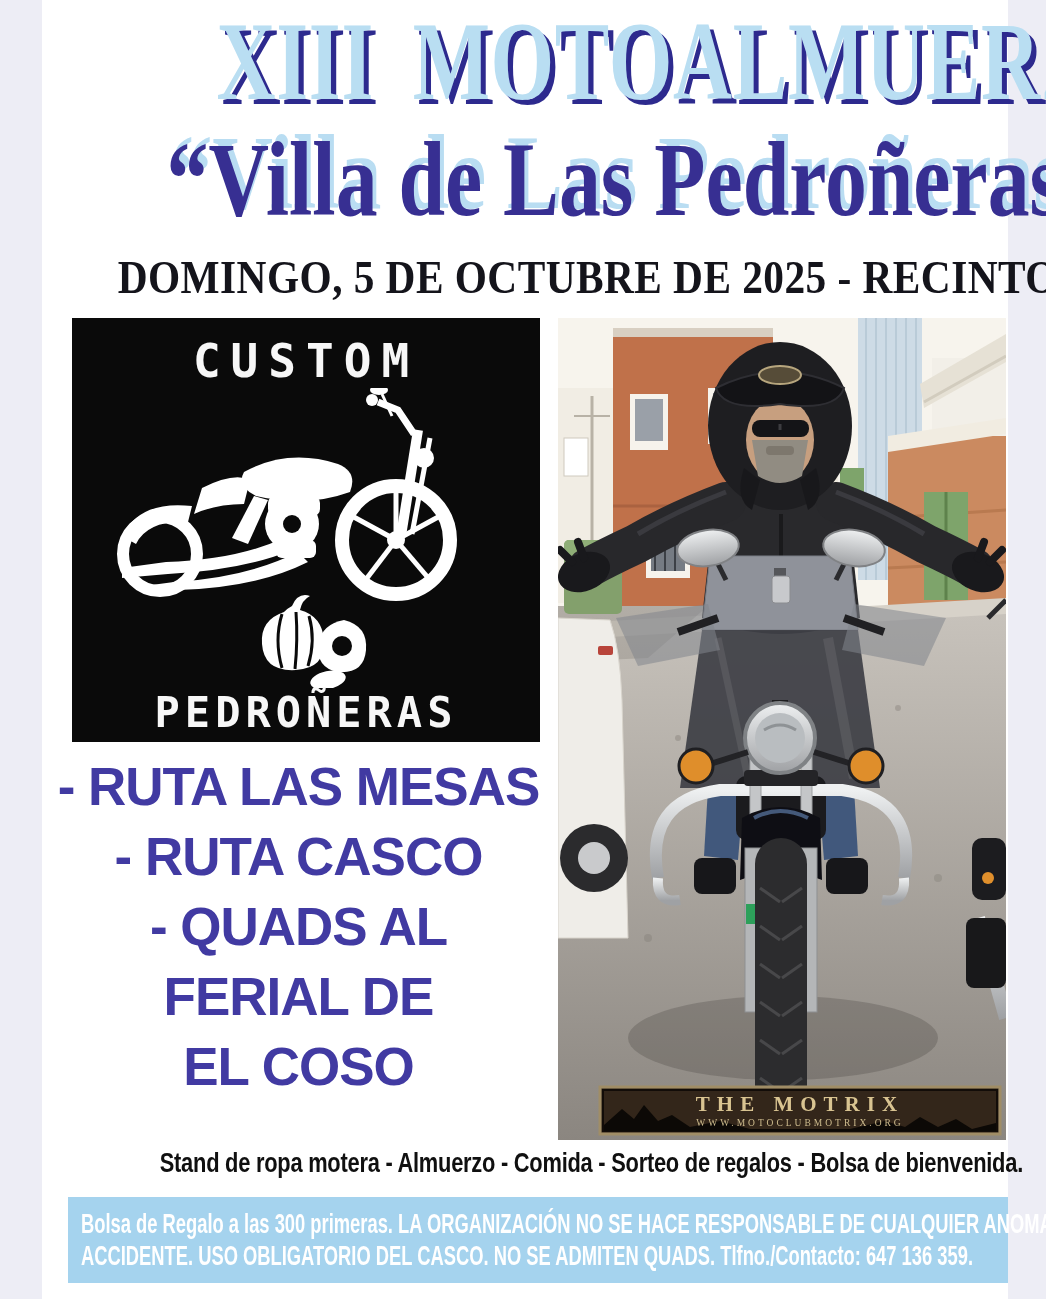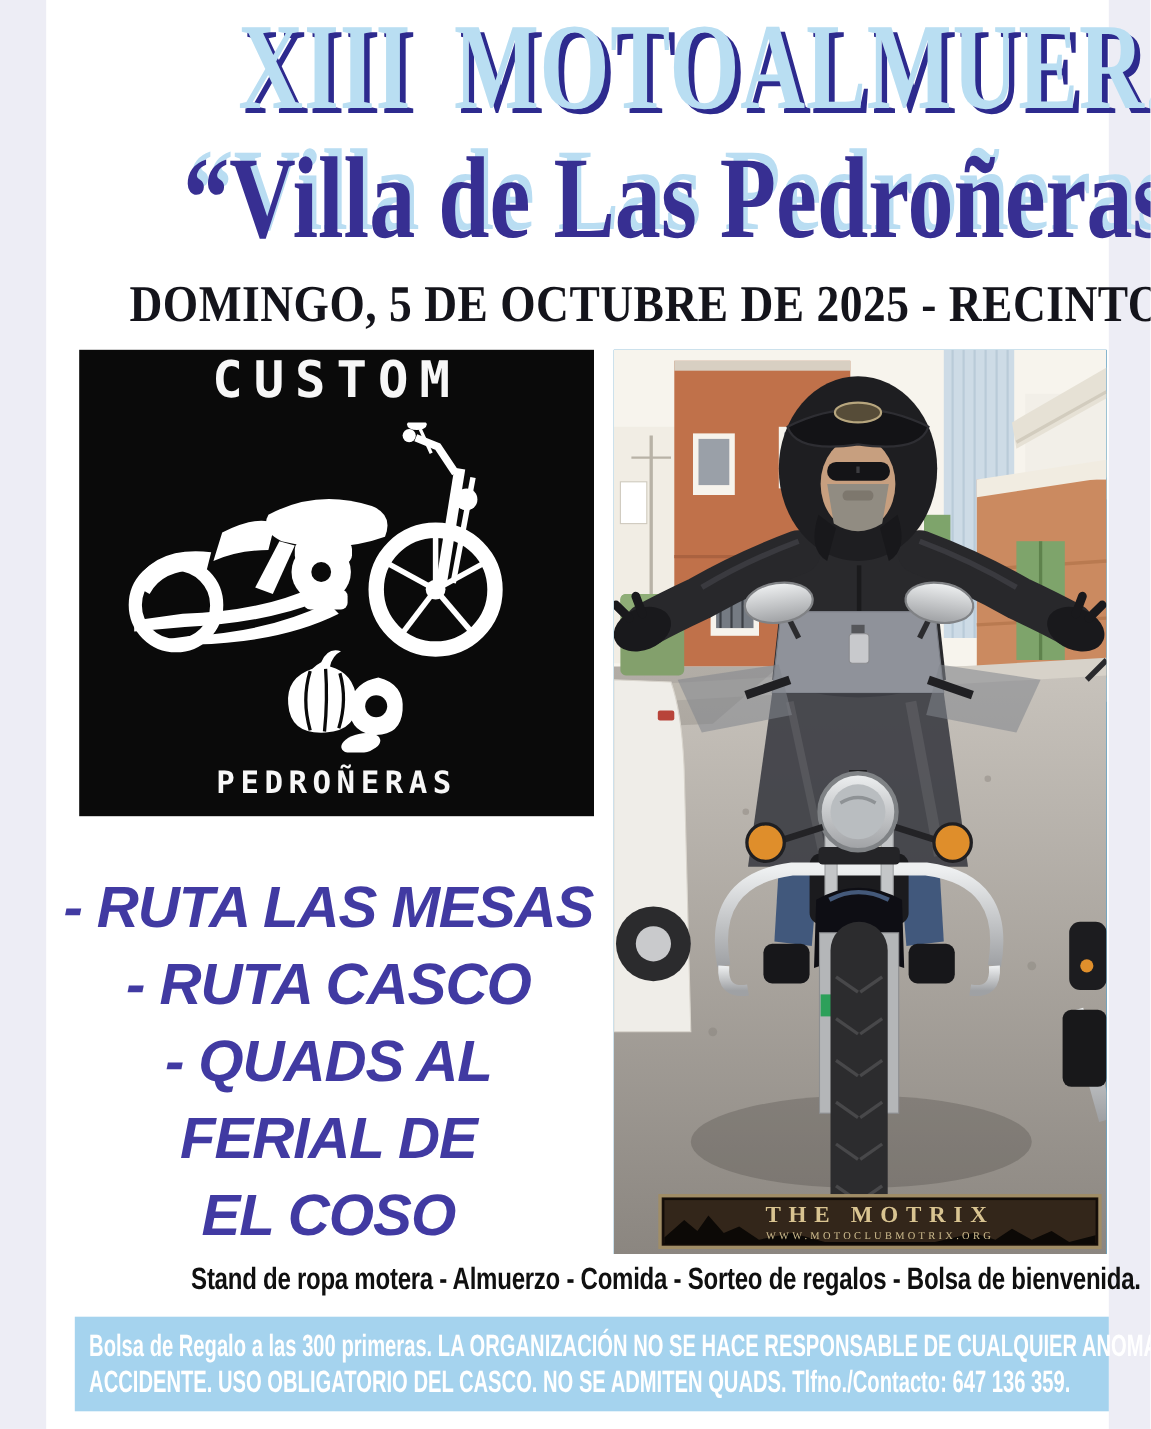--- a/index.html
+++ b/index.html
@@ -31,42 +31,42 @@
   .dateline{top:250px;}
   .dateline > span{
     font-family:"Liberation Serif",serif;font-size:47px;line-height:1.15;
     color:#14141b;letter-spacing:0.5px;
     transform:scaleX(.88);transform-origin:center;
   }
 
   .logo-box{
     position:absolute;left:72px;top:318px;width:468px;height:424px;background:#0a0a0a;
     display:flex;flex-direction:column;align-items:center;justify-content:space-between;
-    padding:0 0 14px;box-sizing:border-box;
+    padding:16px 0 14px;box-sizing:border-box;
   }
   .logo-top{
     font-family:"DejaVu Sans Mono","Liberation Mono",monospace;font-weight:bold;
     font-size:46px;letter-spacing:10px;color:#f7f7f7;
   }
   .logo-bottom{
     font-family:"DejaVu Sans Mono","Liberation Mono",monospace;font-weight:bold;
-    font-size:28px;letter-spacing:5px;color:#f7f7f7;
+    font-size:42px;letter-spacing:5px;color:#f7f7f7;
   }
   .logo-art{flex:1;display:flex;align-items:center;justify-content:center;}
 
   .photo{
     position:absolute;left:558px;top:318px;width:448px;height:822px;overflow:hidden;background:#0369a1;
   }
 
-  .activities{position:absolute;left:50px;top:791px;width:497px;text-align:center;font-style:italic;}
+  .activities{position:absolute;left:50px;top:752px;width:497px;text-align:center;}
   .activity-line{
     font-size:53px;font-weight:bold;line-height:70px;letter-spacing:-1px;color:#413aa2;white-space:nowrap;
   }
 
-  .amenities{position:absolute;left:52px;top:1147px;width:966px;text-align:center;}
+  .amenities{position:absolute;left:38px;top:1147px;width:966px;text-align:center;}
   .amenities > span{
     display:inline-block;white-space:nowrap;font-weight:bold;font-size:28px;color:#101010;
     transform:scaleX(.78);transform-origin:center;letter-spacing:-0.3px;
   }
 
   .footer-banner{
     position:absolute;left:68px;top:1197px;width:940px;height:86px;background:#a5d3ee;
     box-sizing:border-box;padding:11px 13px;
   }
   .footer-line{

